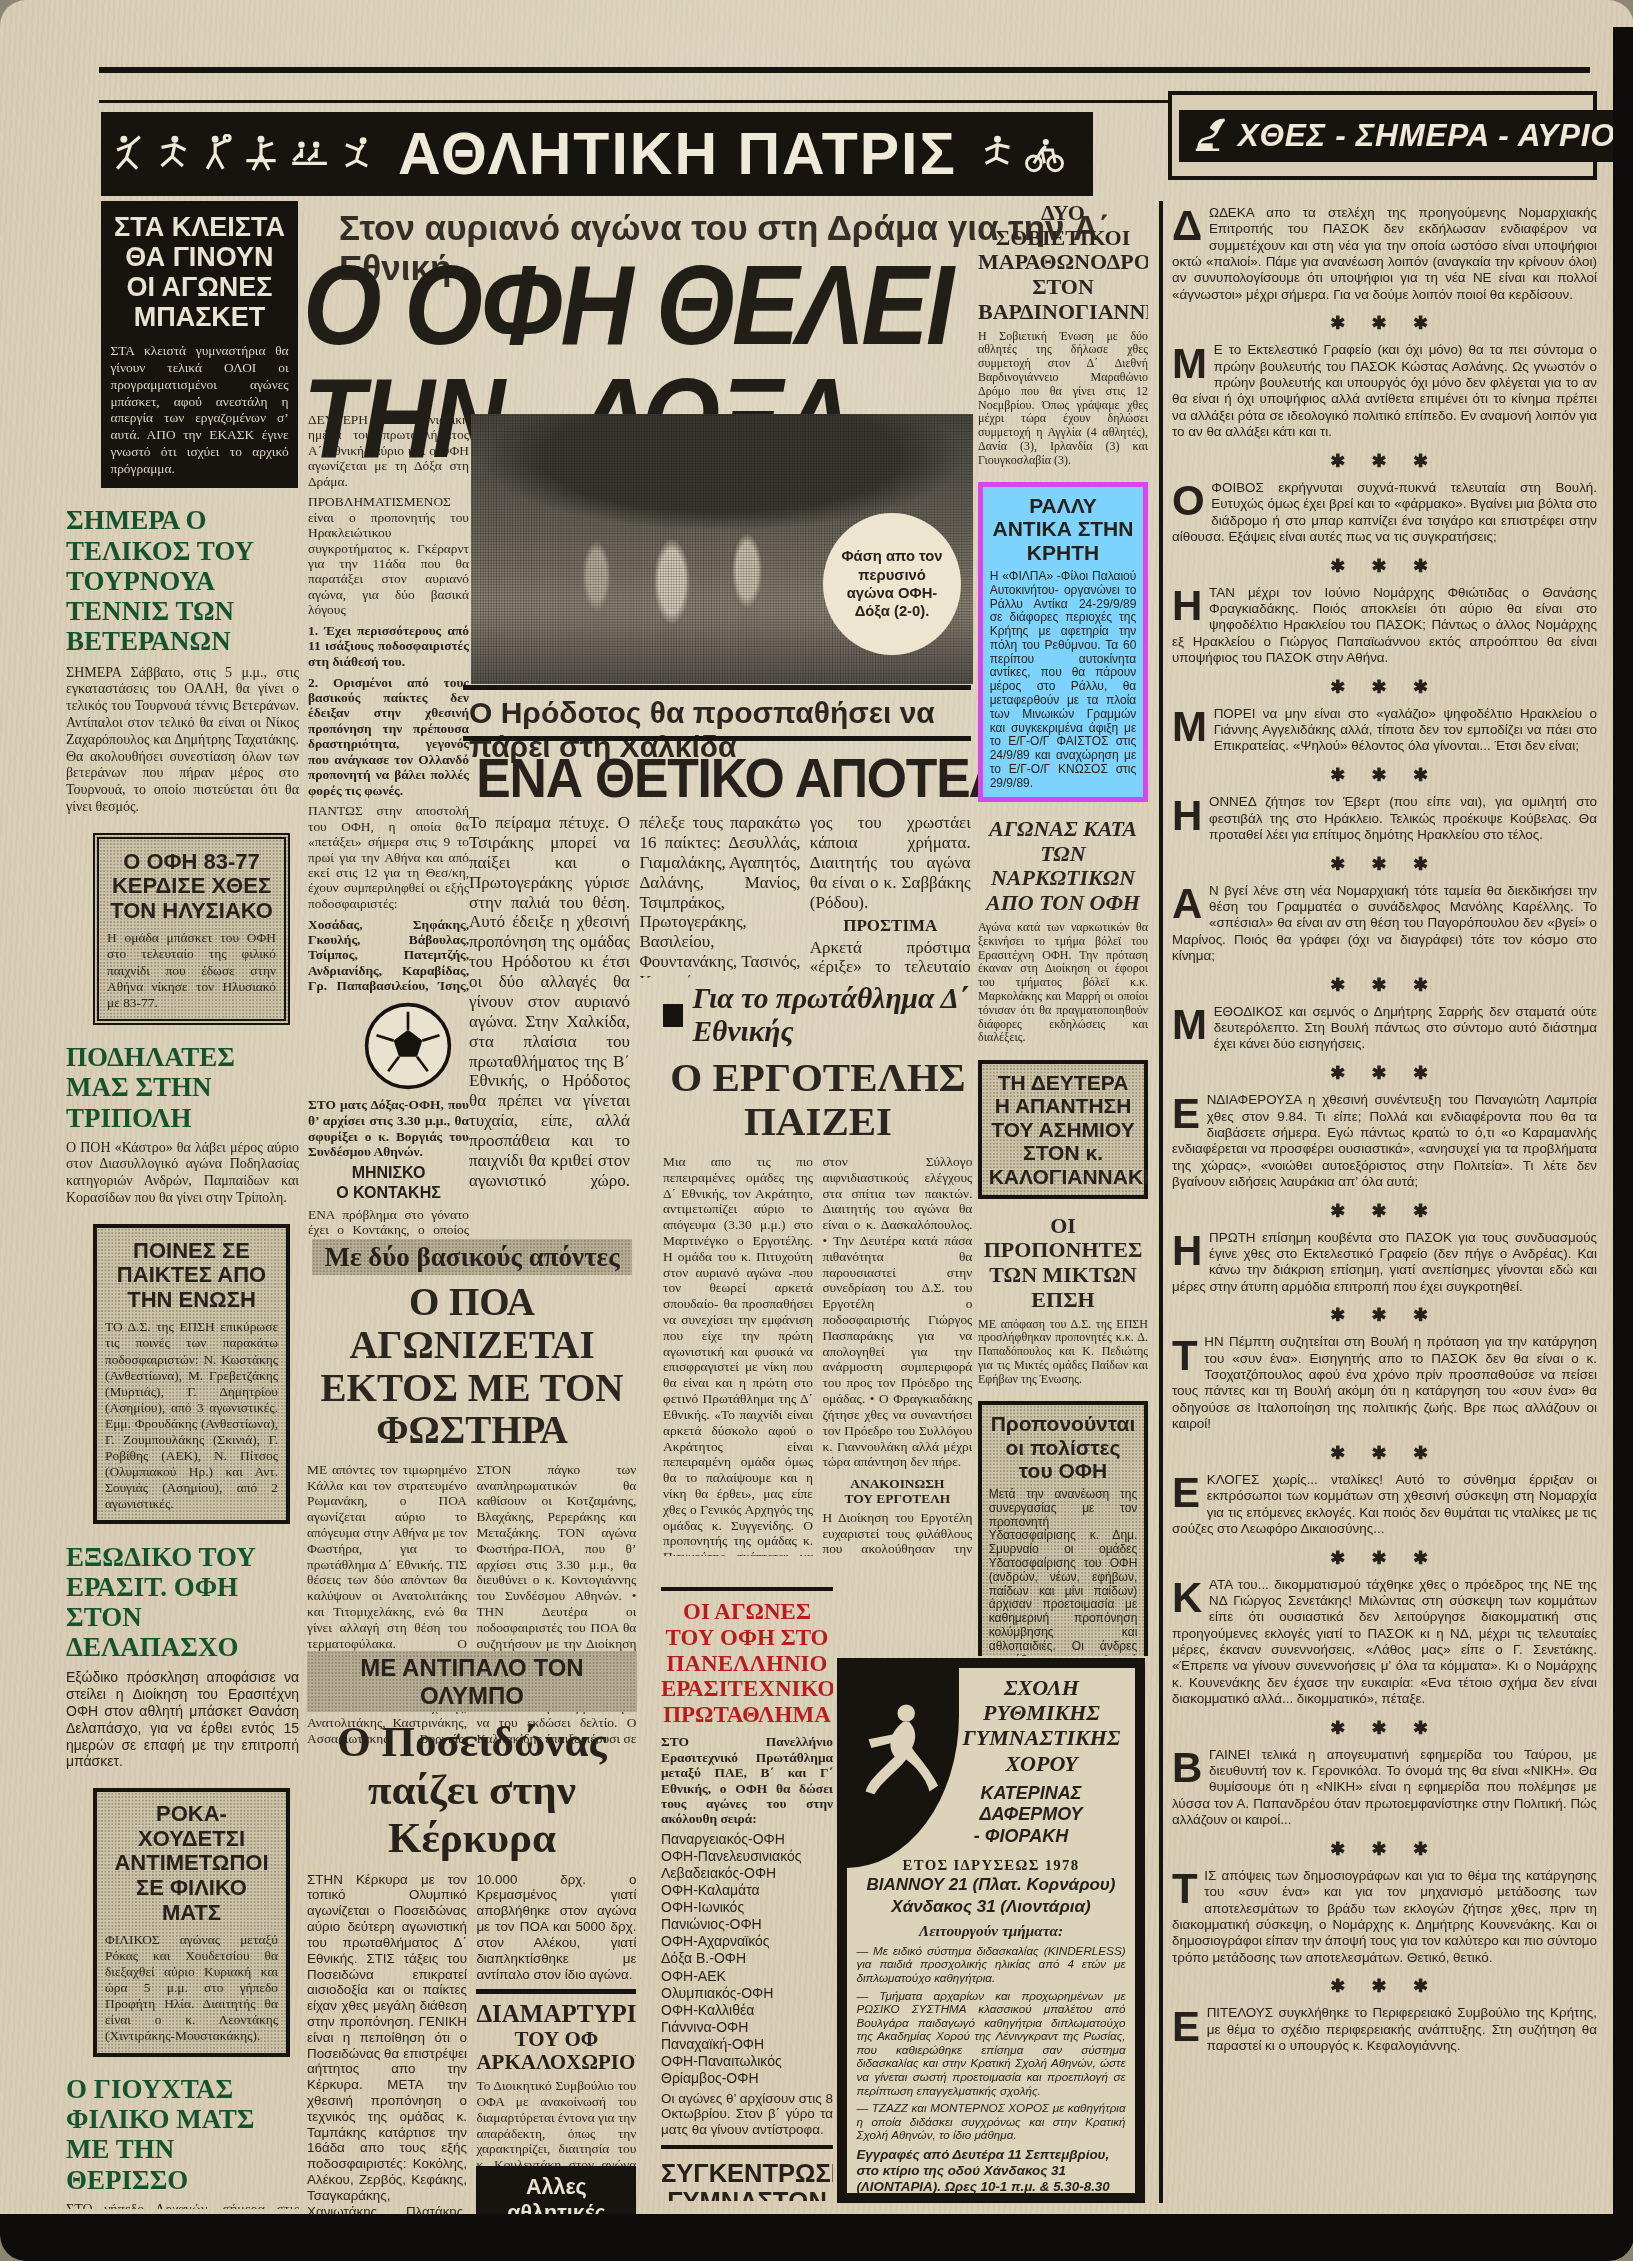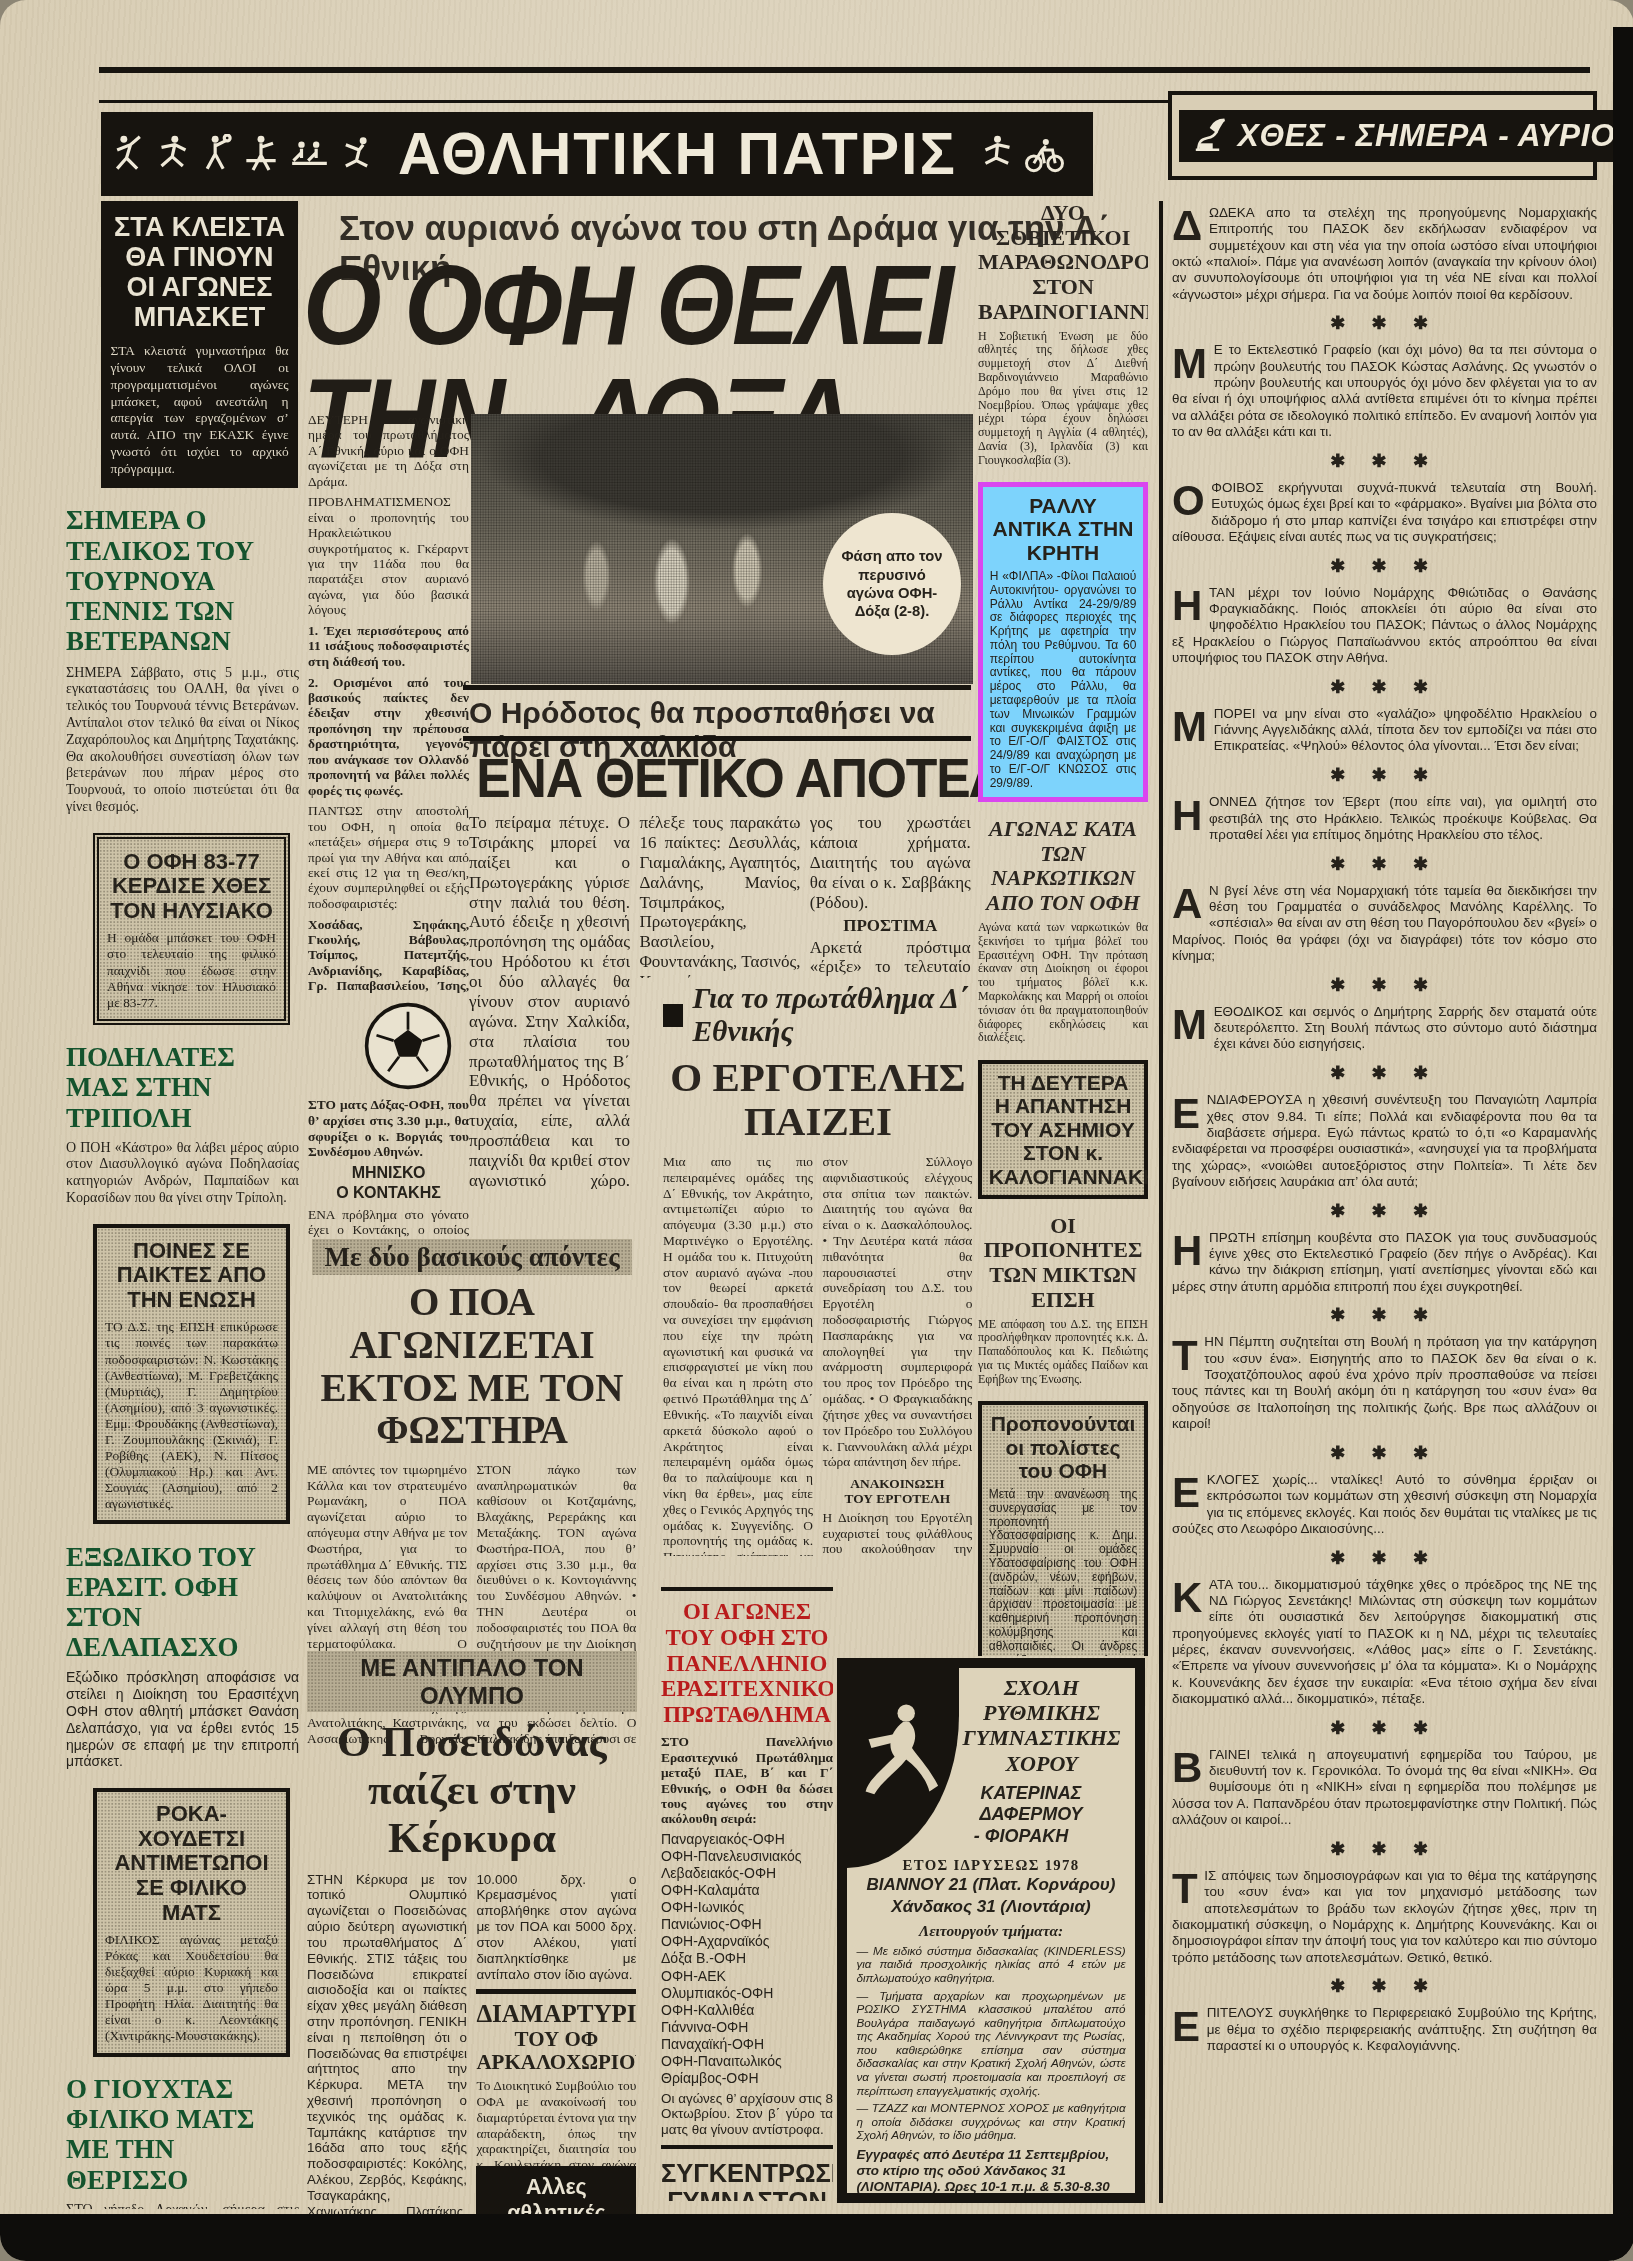--- a/index.html
+++ b/index.html
@@ -272,21 +272,21 @@
     <p>ΔΕΥΤΕΡΗ αγωνιστική ημέρα του πρωταθλήματος Α΄ Εθνικής αύριο και ο ΟΦΗ αγωνίζεται με τη Δόξα στη Δράμα.</p>
     <p>ΠΡΟΒΛΗΜΑΤΙΣΜΕΝΟΣ είναι ο προπονητής του Ηρακλειώτικου συγκροτήματος κ. Γκέραρντ για την 11άδα που θα παρατάξει στον αυριανό αγώνα, για δύο βασικά λόγους</p>
     <p style="font-weight:bold">1. Έχει περισσότερους από 11 ισάξιους ποδοσφαιριστές στη διάθεσή του.</p>
     <p style="font-weight:bold">2. Ορισμένοι από τους βασικούς παίκτες δεν έδειξαν στην χθεσινή προπόνηση την πρέπουσα δραστηριότητα, γεγονός που ανάγκασε τον Ολλανδό προπονητή να βάλει πολλές φορές τις φωνές.</p>
     <p>ΠΑΝΤΩΣ στην αποστολή του ΟΦΗ, η οποία θα «πετάξει» σήμερα στις 9 το πρωί για την Αθήνα και από εκεί στις 12 για τη Θεσ/κη, έχουν συμπεριληφθεί οι εξής ποδοσφαιριστές:</p>
     <p class="roster">Χοσάδας, Σηφάκης, Γκουλής, Βάβουλας, Τσίμπος, Πατεμτζής, Ανδριανίδης, Καραβίδας, Γρ. Παπαβασιλείου, Ίσης, Βέρα, Ι. Μαρινάκης, Νιόπλιας, Μπατσινίλας, Κάβουρας, Βλαστός.</p>
 
   </div>
 
   <div class="abs photo">
-    <div class="caption-oval">Φάση απο τον περυσινό αγώνα ΟΦΗ-Δόξα (2-8).</div>
+    <div class="caption-oval">Φάση απο τον περυσινό αγώνα ΟΦΗ-Δόξα (2-0).</div>
   </div>
 
   <div class="abs ball">
     <svg width="90" height="90" viewBox="0 0 100 100">
         <circle cx="50" cy="50" r="46" fill="#e9e2cf" stroke="#17140f" stroke-width="4"></circle>
         <polygon points="50,32 66,44 60,62 40,62 34,44" fill="#17140f"></polygon>
         <g stroke="#17140f" stroke-width="3" fill="none">
           <path d="M50 32 L50 12 M66 44 L85 38 M60 62 L72 78 M40 62 L28 78 M34 44 L15 38"></path>
         </g>
       </svg>

